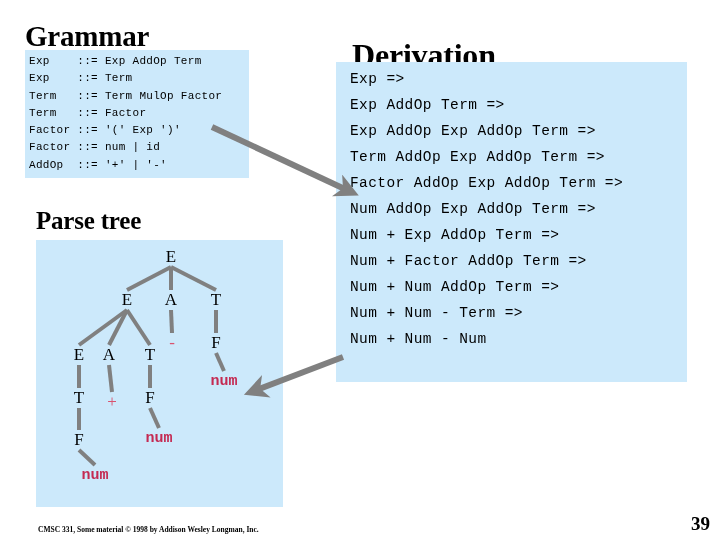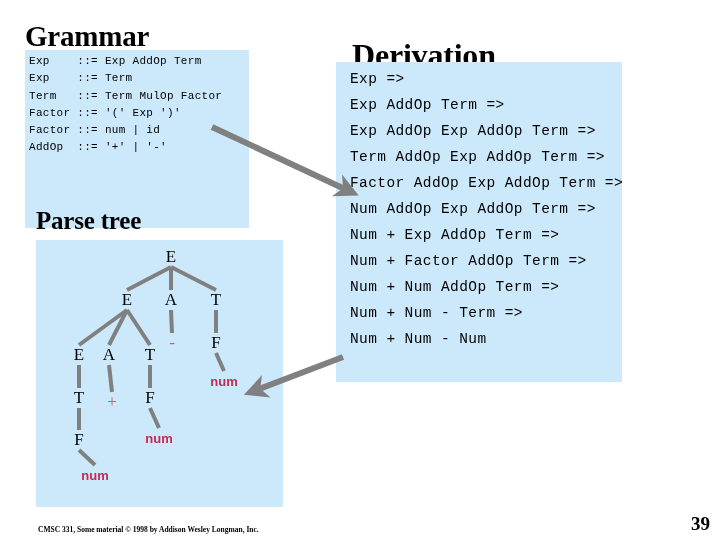--- a/index.html
+++ b/index.html
@@ -29,27 +29,27 @@
   #parse-heading   { left: 36px; top: 207px; font-size: 25px; }
   #deriv-heading   { left: 352px; top: 37px; font-size: 32px; }
 
   
   .panel {
     position: absolute;
     background: #cce9fb;
   }
   #grammar-panel {
     left: 25px; top: 50px;
-    width: 224px; height: 178px;
+    width: 224px; height: 128px;
     padding: 3px 0 0 4px;
     box-sizing: border-box;
   }
   #deriv-panel {
     left: 336px; top: 62px;
-    width: 286px; height: 320px;
+    width: 351px; height: 320px;
     padding: 4px 0 0 14px;
     box-sizing: border-box;
   }
   #tree-panel {
     left: 36px; top: 240px;
     width: 247px; height: 267px;
   }
 
   
   .mono {
@@ -72,22 +72,22 @@
   .node {
     position: absolute;
     font-family: "Liberation Serif", serif;
     font-size: 17px;
     color: #000000;
     white-space: nowrap;
     transform: translate(-50%, -50%);
   }
   .leaf {
     position: absolute;
-    font-family: Liberation Sans, sans-serif;
-    font-size: 13px;
+    font-family: Liberation Mono, monospace;
+    font-size: 15px;
     font-weight: bold;
     color: #c42a52;
     white-space: nowrap;
     transform: translate(-50%, -50%);
   }
   .op {
     position: absolute;
     font-family: "Liberation Serif", serif;
     font-size: 17px;
     color: #d9536f;
@@ -127,20 +127,21 @@
 
 <div id="slide">
 
   <div class="heading" id="grammar-heading">Grammar</div>
 
   <div class="panel" id="grammar-panel">
     <div id="grammar-list">
         <div class="mono">Exp    ::= Exp AddOp Term</div>
         <div class="mono">Exp    ::= Term</div>
         <div class="mono">Term   ::= Term MulOp Factor</div>
+        <div class="mono">Term   ::= Factor</div>
         <div class="mono">Factor ::= '(' Exp ')'</div>
         <div class="mono">Factor ::= num | id</div>
         <div class="mono">AddOp  ::= '+' | '-'</div>
       </div>
   </div>
 
   <div class="heading" id="deriv-heading">Derivation</div>
 
   <div class="panel" id="deriv-panel">
     <div id="deriv-list">

